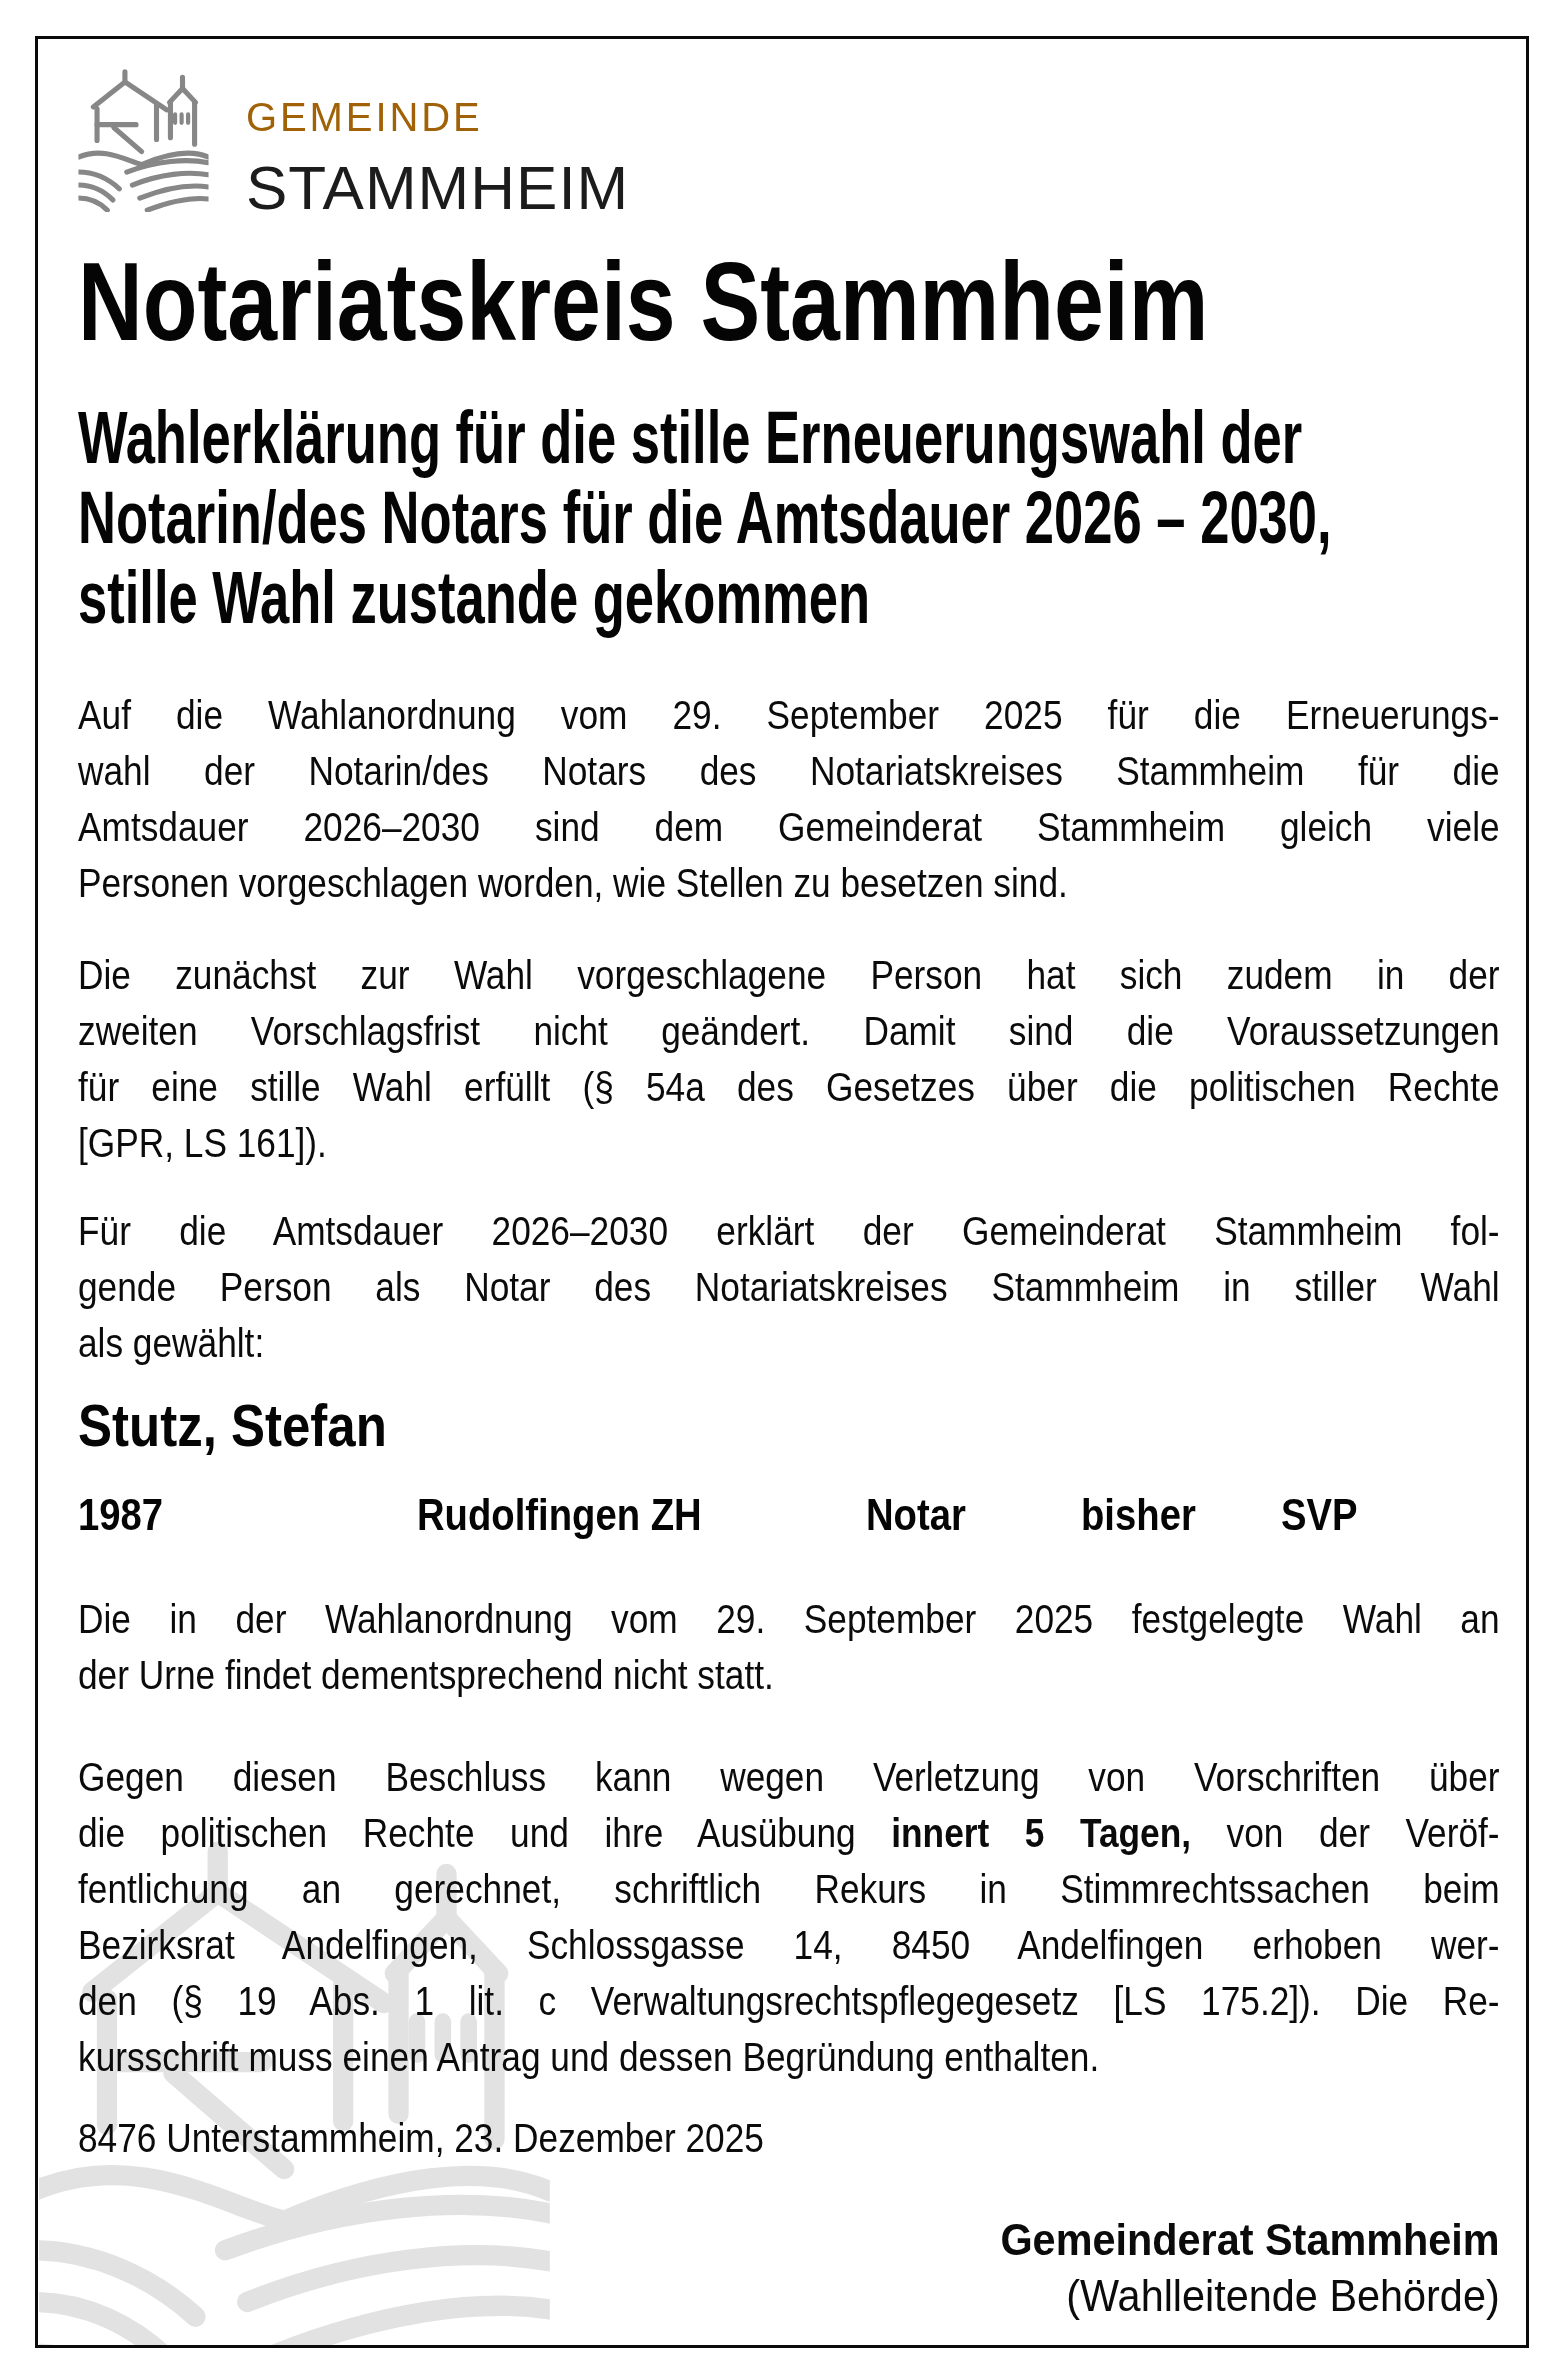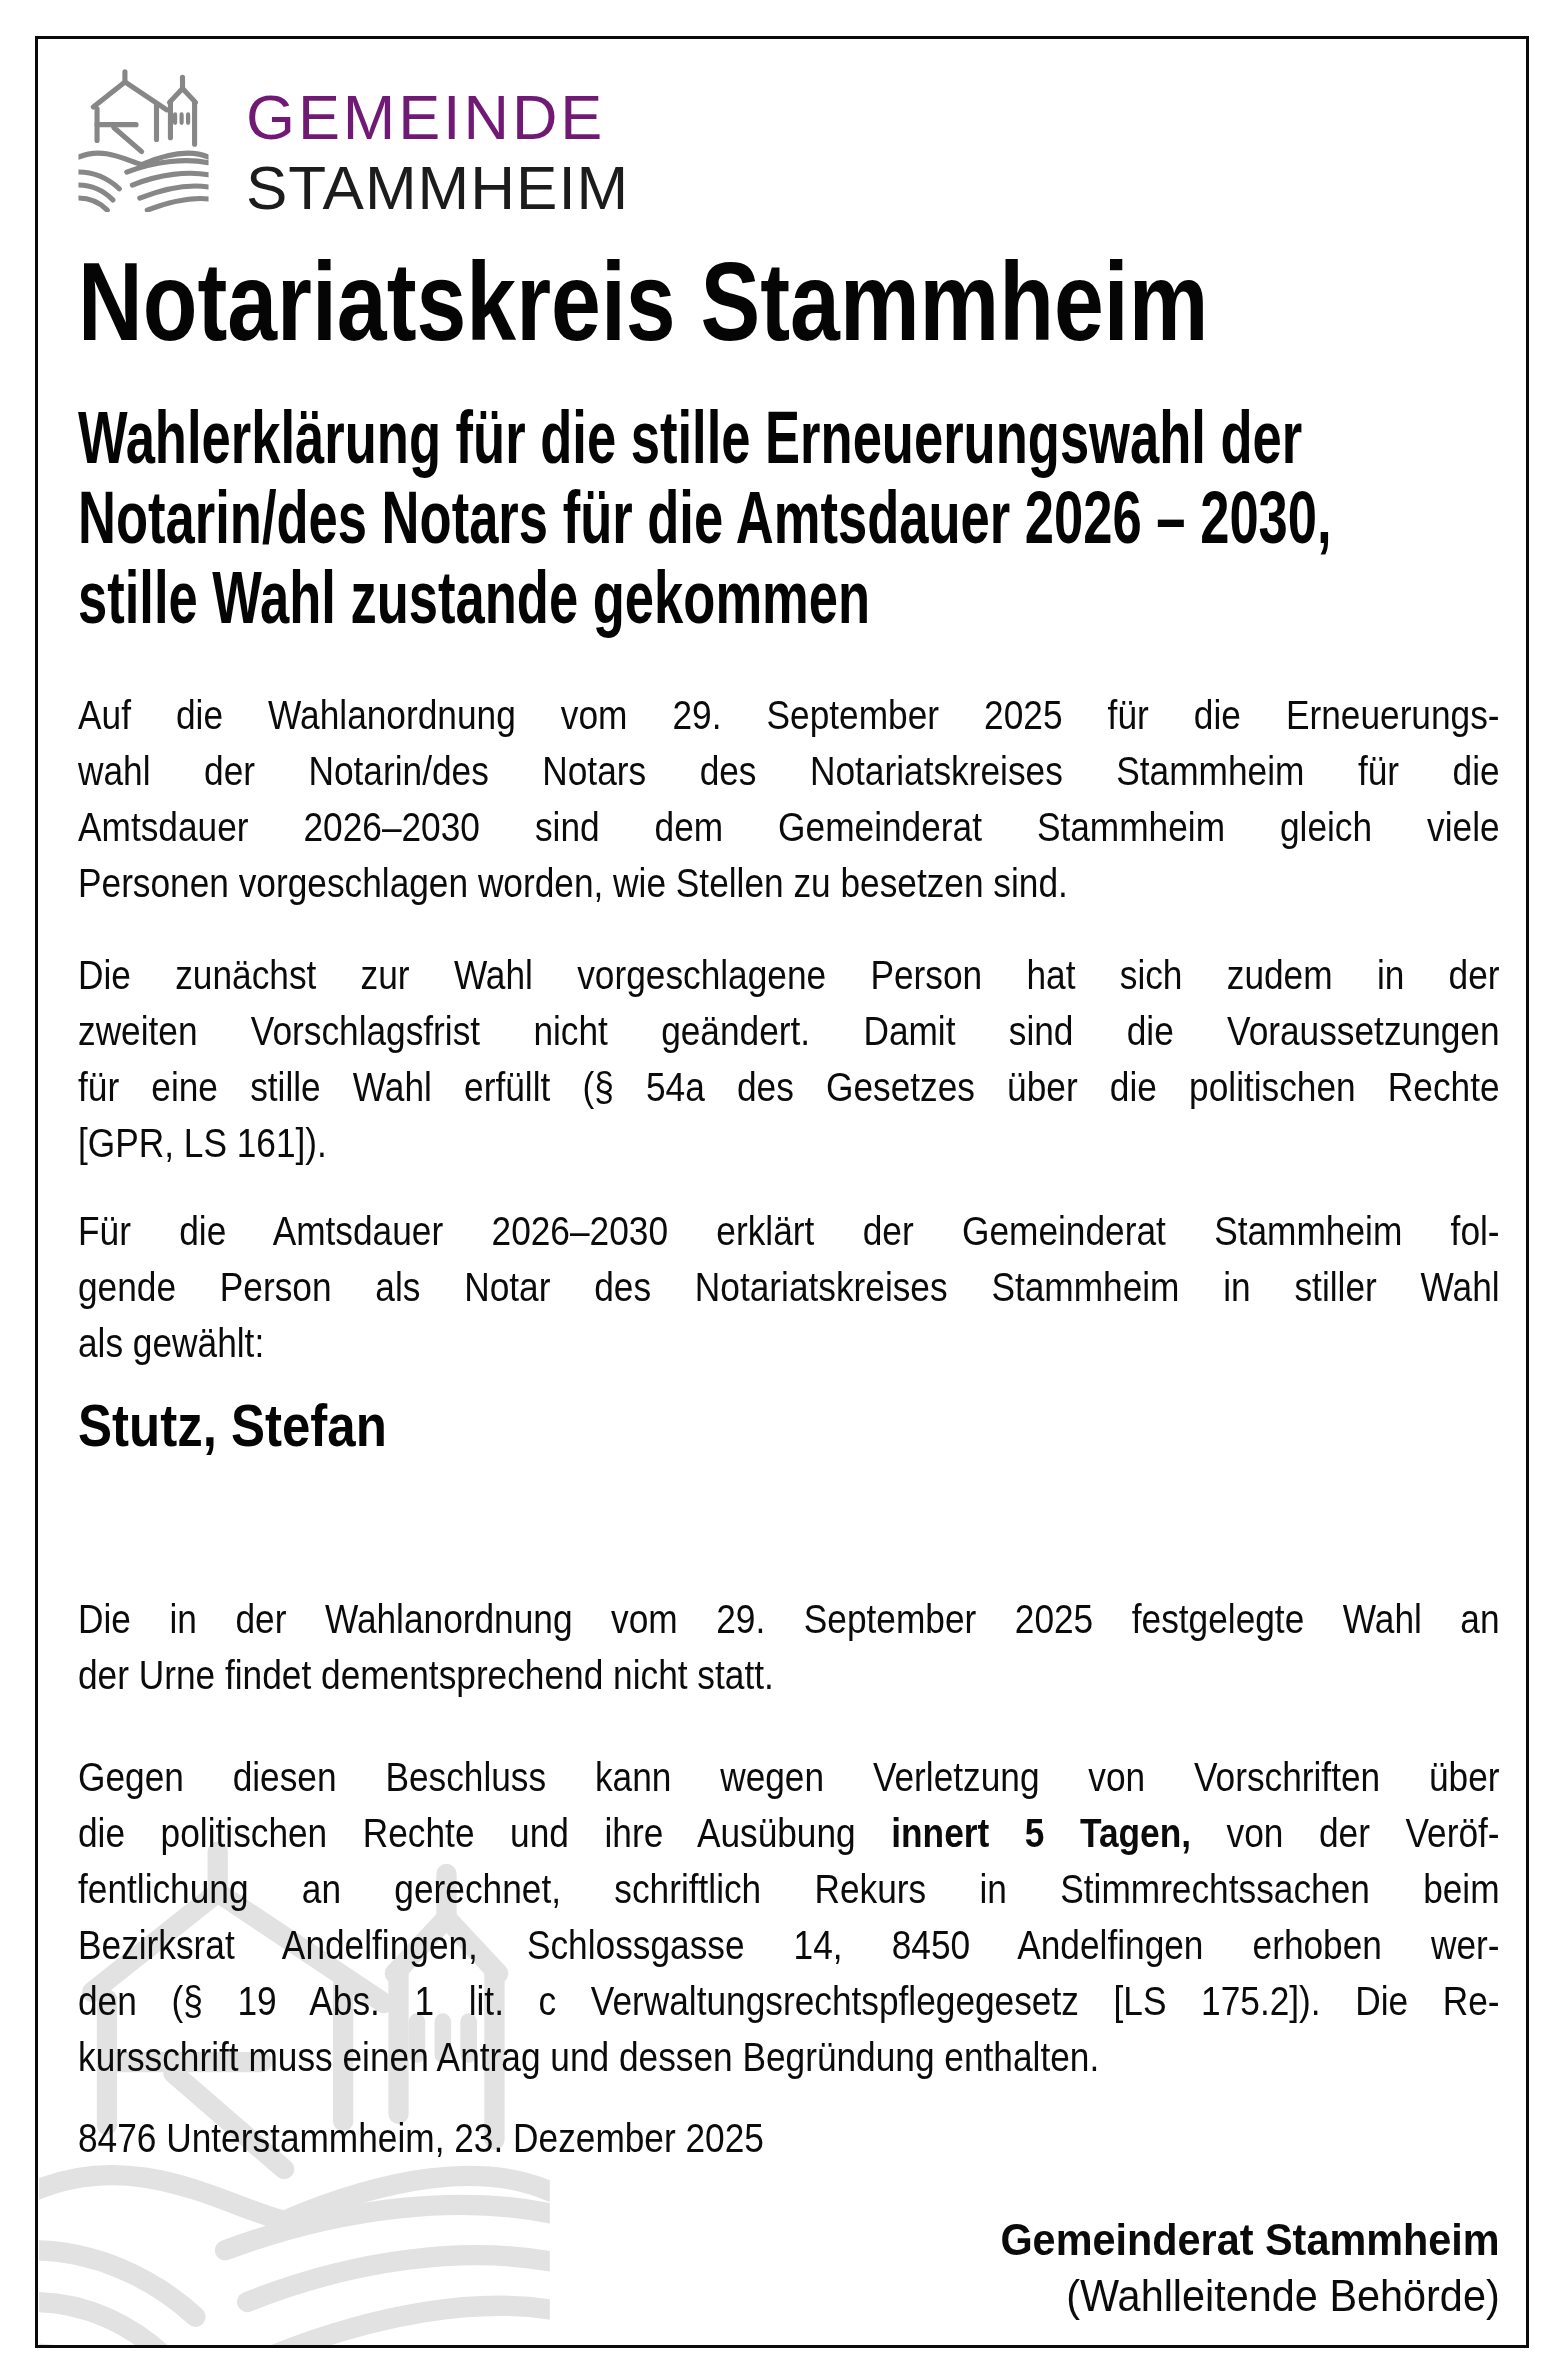--- a/index.html
+++ b/index.html
@@ -22,21 +22,21 @@
     position:absolute;left:39px;top:40px;width:1490px;height:2308px;
     overflow:hidden;z-index:0;
   }
   .wm-clip svg{position:absolute;left:-5.9px;top:1797px;}
   .content{position:absolute;left:0;top:0;width:1560px;height:2378px;z-index:3;}
 
   
   .logo-mark{position:absolute;left:78px;top:68px;}
   .logo-line1{
     position:absolute;left:246px;top:86px;
-    font-size:63px;line-height:63px;font-weight:400;letter-spacing:2.9px;color:#701a75;
+    font-size:40px;line-height:63px;font-weight:400;letter-spacing:2.9px;color:#a16207;
     white-space:nowrap;
   }
   .logo-line2{
     position:absolute;left:246px;top:157px;
     font-size:62px;line-height:62px;font-weight:400;letter-spacing:1px;color:#1c1c1c;
     white-space:nowrap;
   }
 
   
   .title{
@@ -158,20 +158,27 @@
         <div class="jline last">[GPR, LS 161]).</div>
       </div>
     <div class="body-par p3">
         <div class="jline">Für die Amtsdauer 2026–2030 erklärt der Gemeinderat Stammheim fol-</div>
         <div class="jline">gende Person als Notar des Notariatskreises Stammheim in stiller Wahl</div>
         <div class="jline last">als gewählt:</div>
       </div>
 
     <div class="elected-name">Stutz, Stefan</div>
 
+    <div class="detail-row">
+      <span class="d-year">1987</span>
+      <span class="d-place">Rudolfingen ZH</span>
+      <span class="d-role">Notar</span>
+      <span class="d-status">bisher</span>
+      <span class="d-party">SVP</span>
+    </div>
 
     <div class="body-par p4">
         <div class="jline">Die in der Wahlanordnung vom 29. September 2025 festgelegte Wahl an</div>
         <div class="jline last">der Urne findet dementsprechend nicht statt.</div>
       </div>
     <div class="body-par p5">
         <div class="jline">Gegen diesen Beschluss kann wegen Verletzung von Vorschriften über</div>
         <div class="jline"><span>die politischen Rechte und ihre Ausübung </span><span style="font-weight: 700;">innert 5 Tagen,</span><span> von der Veröf-</span></div>
         <div class="jline">fentlichung an gerechnet, schriftlich Rekurs in Stimmrechtssachen beim</div>
         <div class="jline">Bezirksrat Andelfingen, Schlossgasse 14, 8450 Andelfingen erhoben wer-</div>

